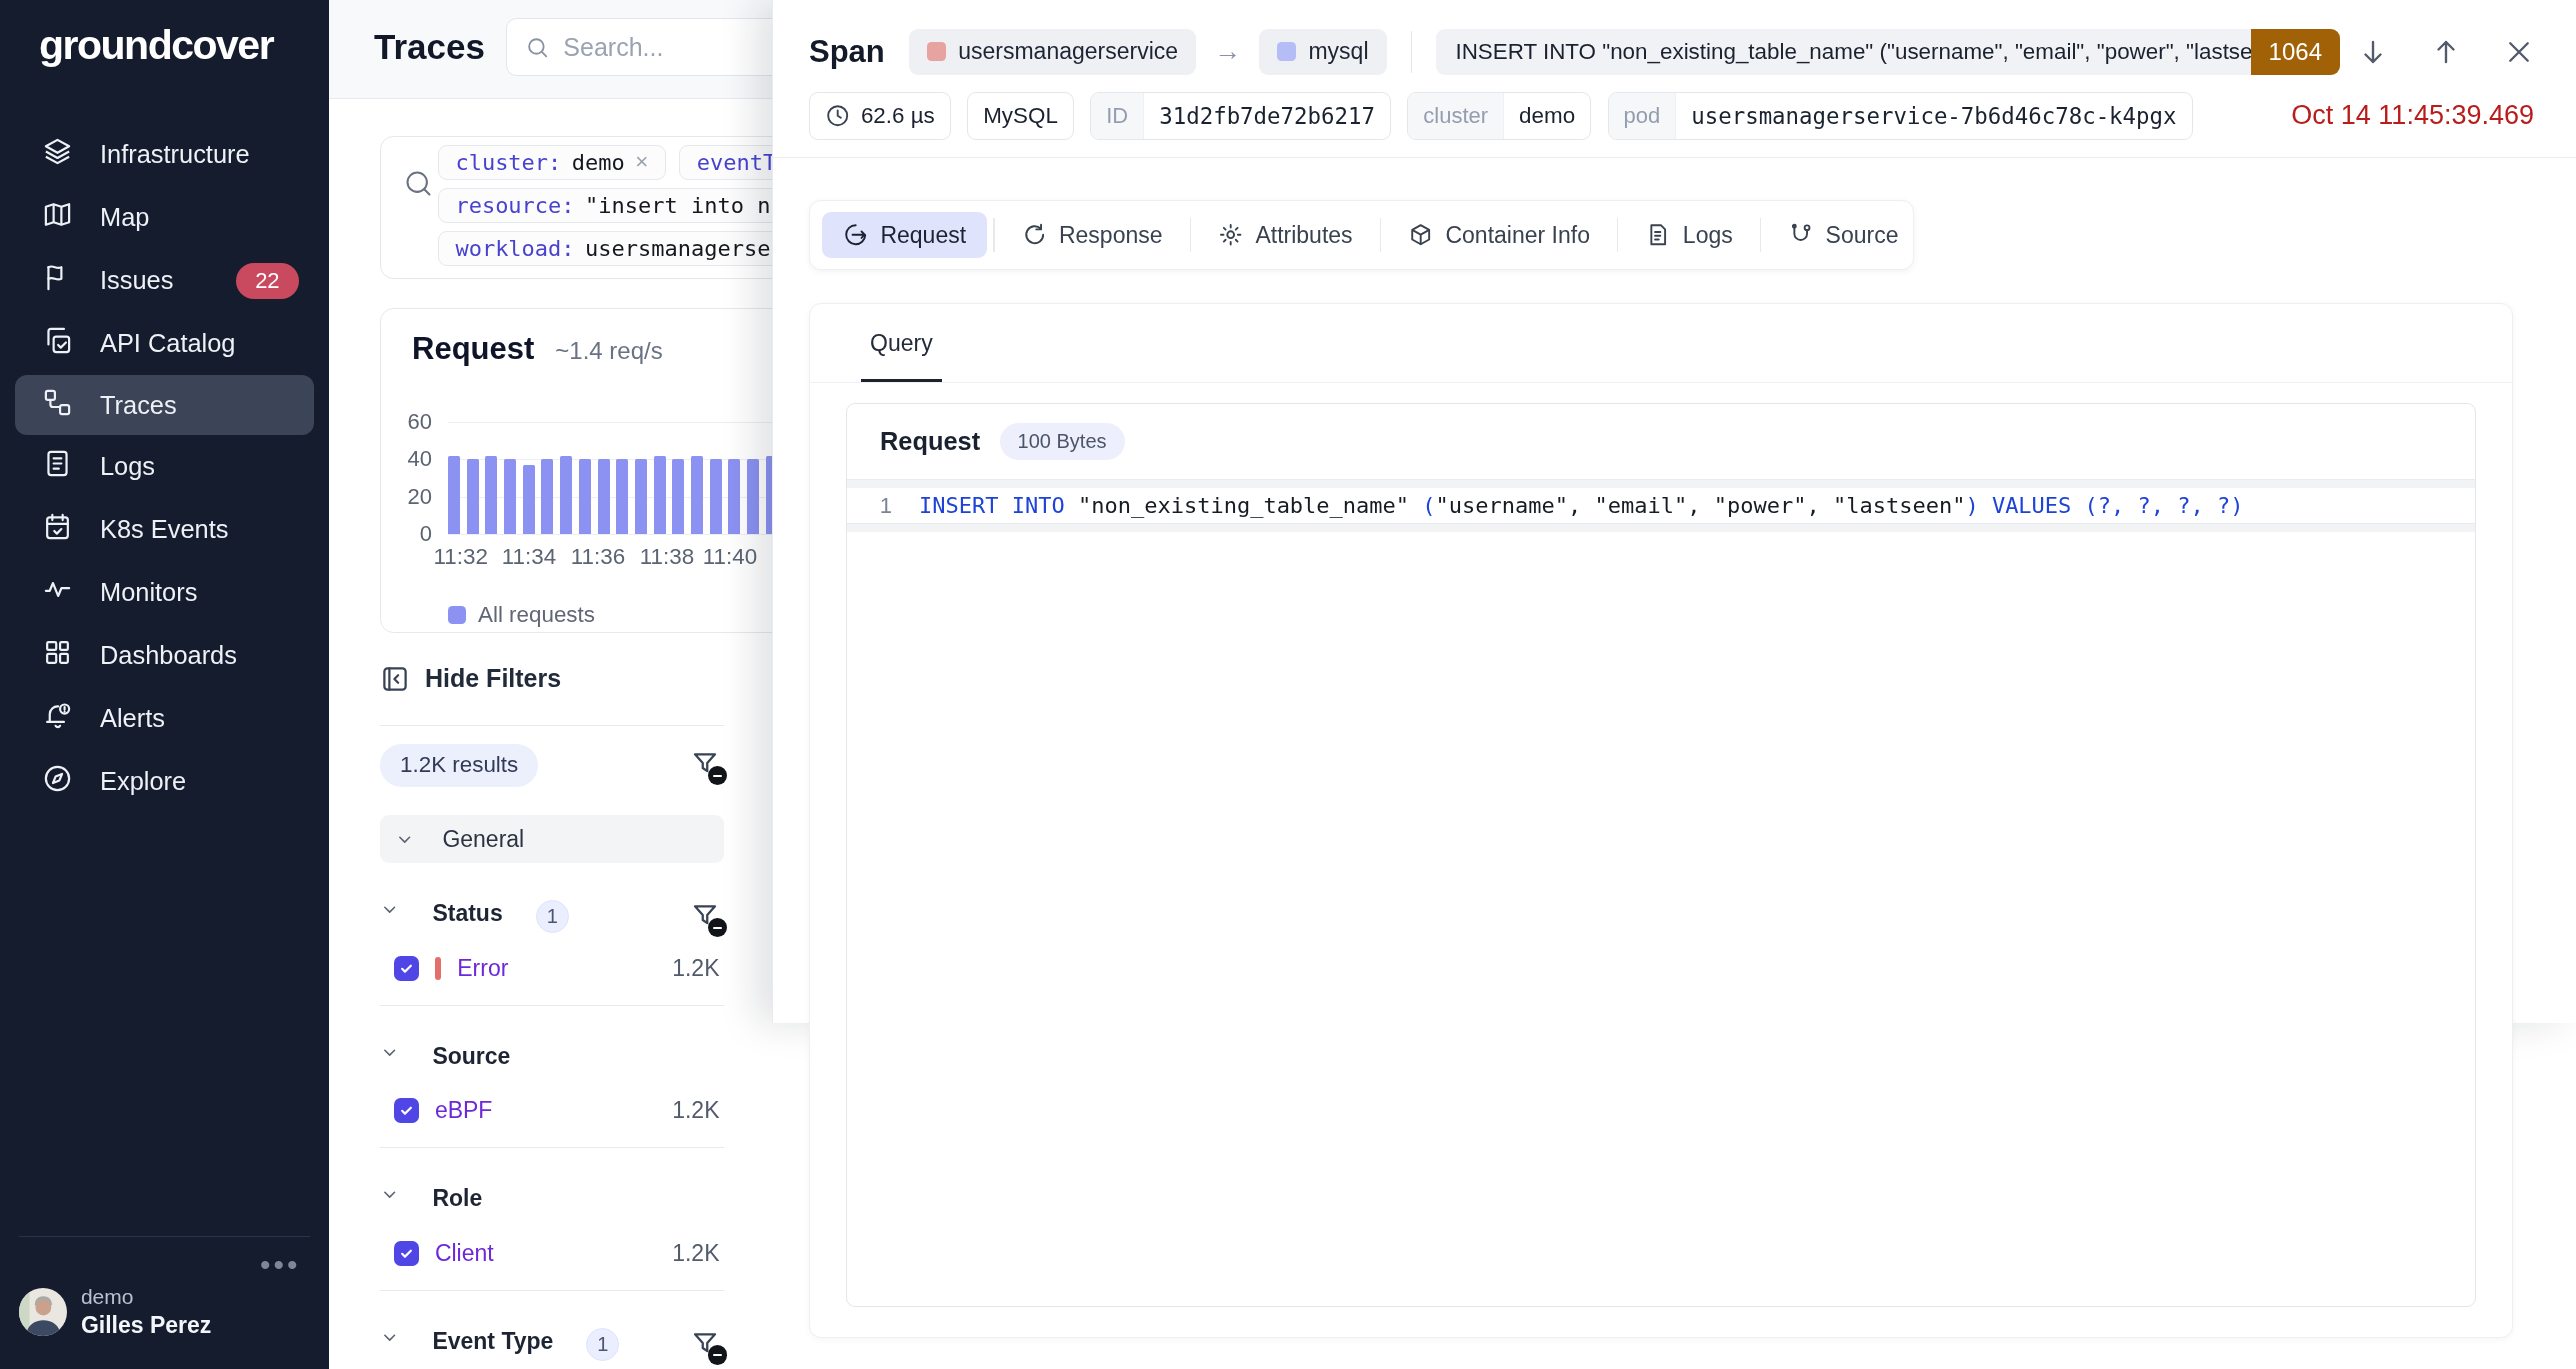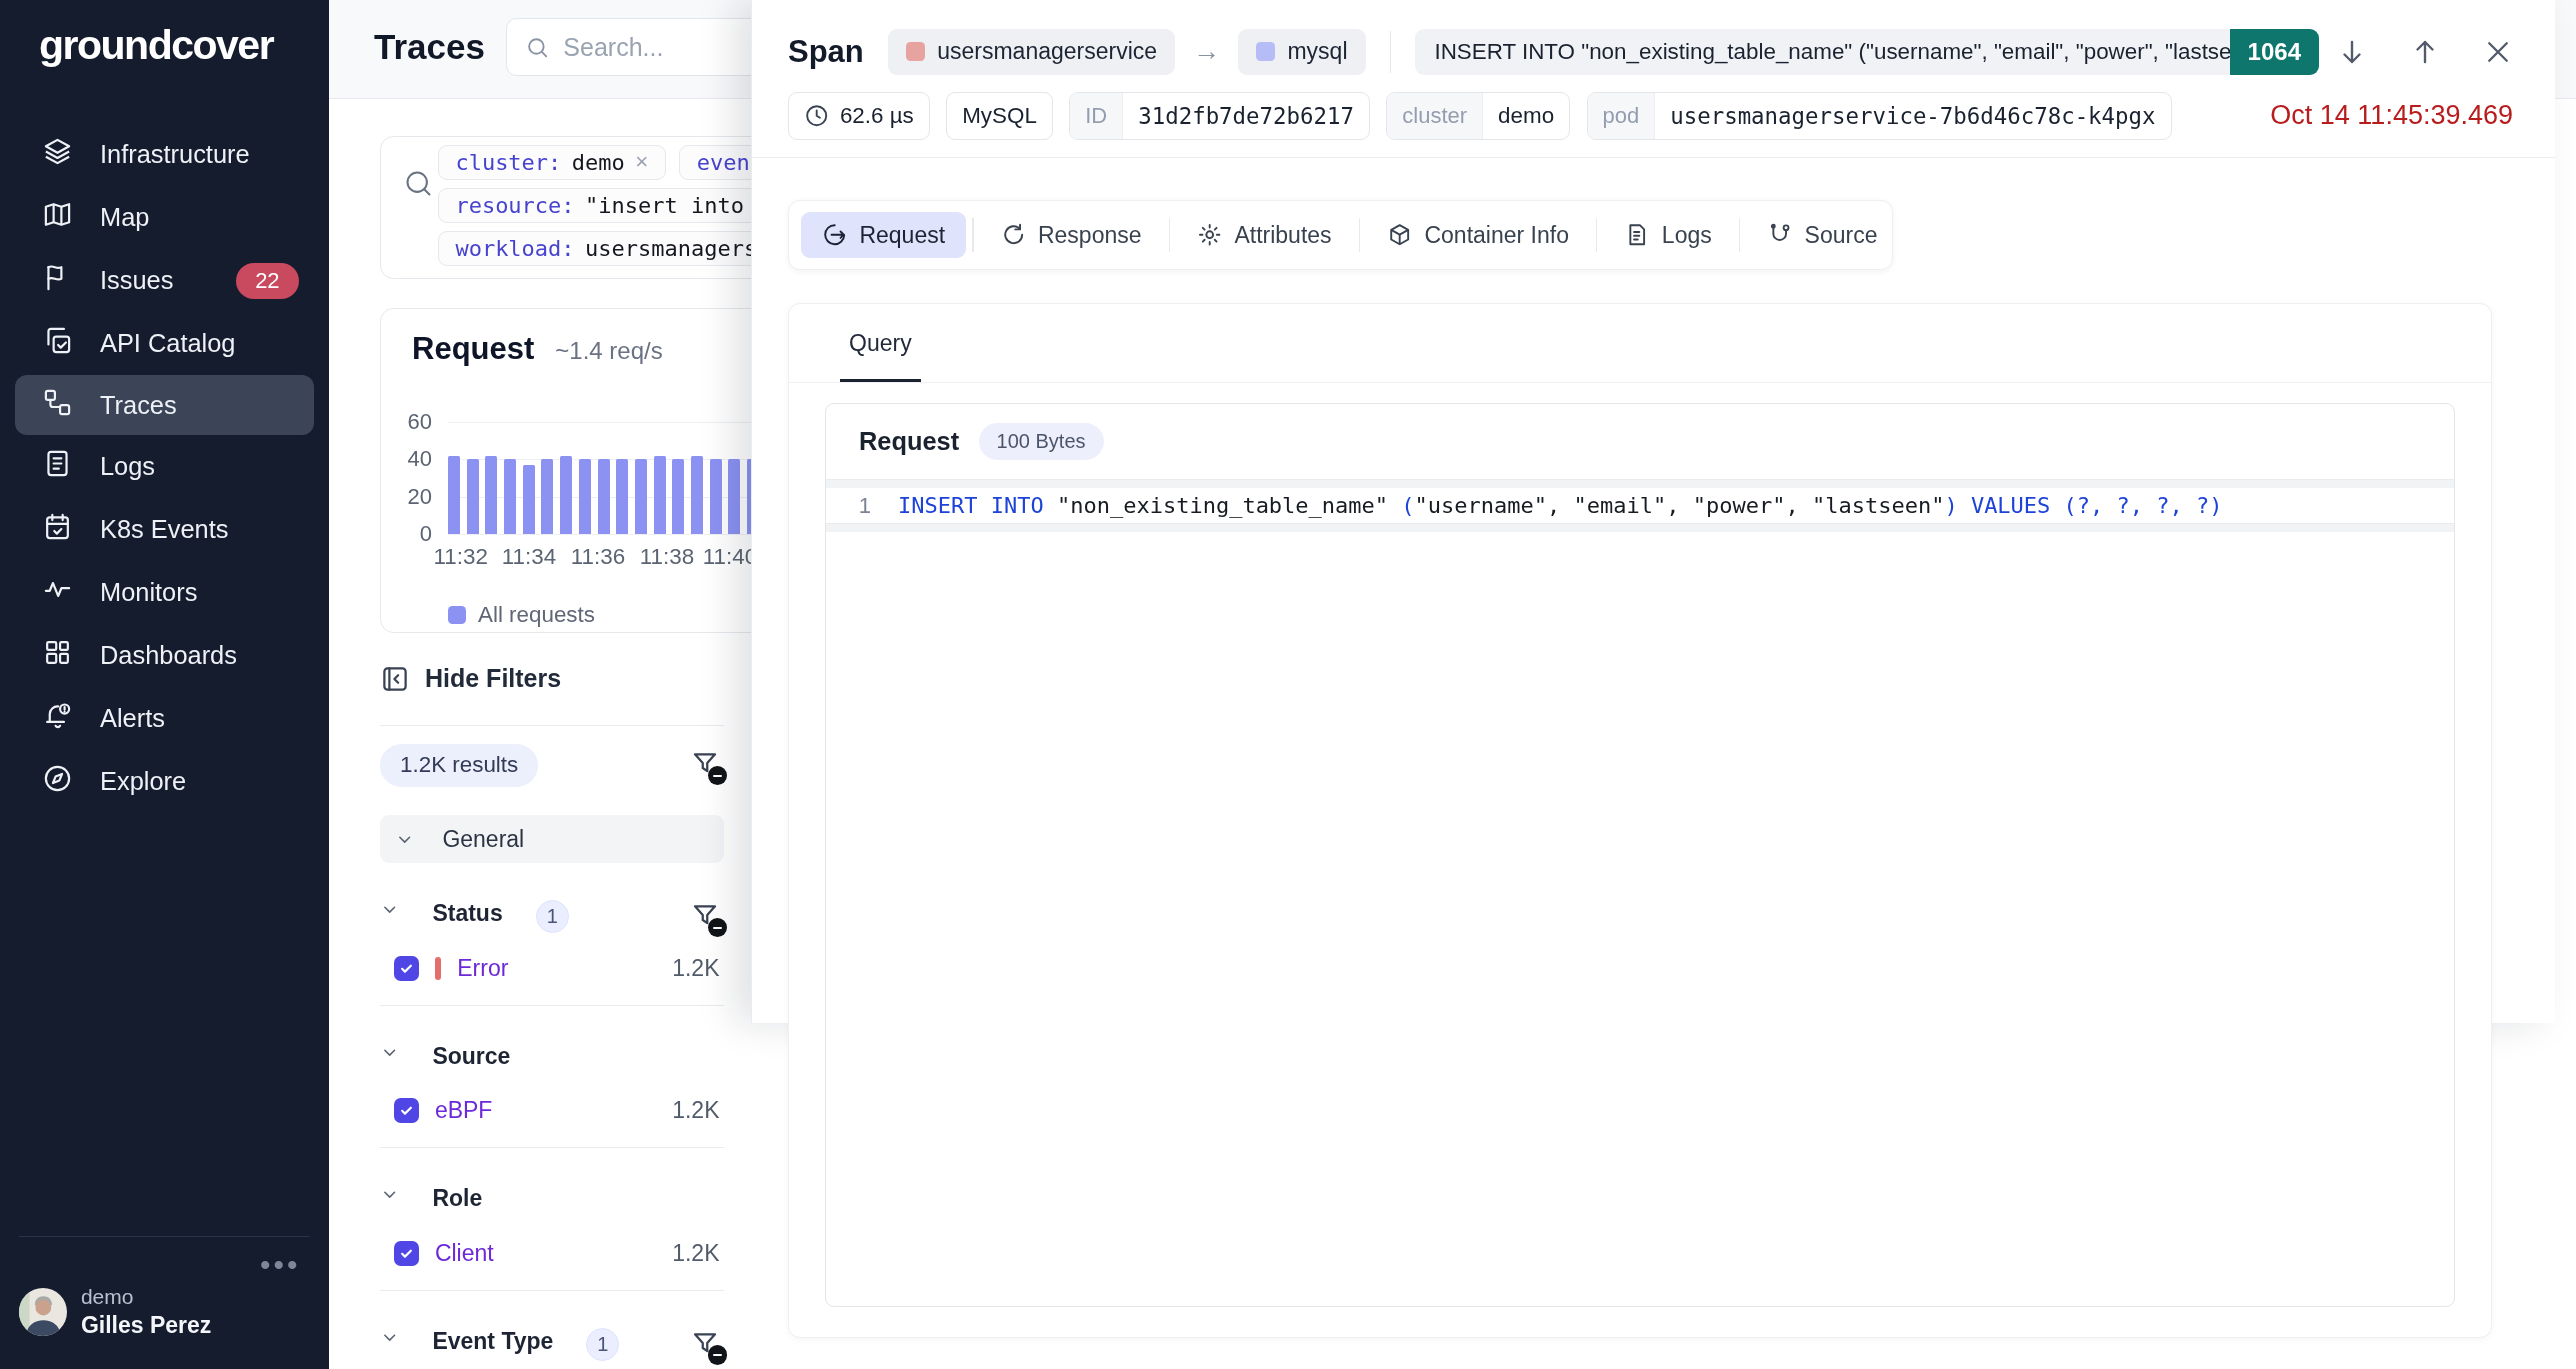--- a/index.html
+++ b/index.html
@@ -94,37 +94,37 @@
   .sec-header .funnel-wrap { margin-left:auto; }
   .f-row { display:flex; align-items:center; margin-top:21px; height:28px; padding-left:13.5px; gap:16.4px; }
   .checkbox { width:25px; height:25px; border-radius:6.7px; background:#4f46e5; display:flex;
     align-items:center; justify-content:center; cursor:pointer; flex:0 0 25px; }
   .checkbox svg { width:15px; height:15px; color:#fff; }
   .err-mark { width:6px; height:23px; border-radius:3px; background:#e46e6b; }
   .f-row-label { font-size:23px; color:#6d28d9; }
   .f-row-count { margin-left:auto; font-size:23px; color:#525b6b; padding-right:4.5px; }
 
   
-  .span-panel { position:absolute; left:751px; top:0; width:1804px; height:1023px; background:#ffffff;
+  .span-panel { position:absolute; left:772px; top:0; width:1804px; height:1023px; background:#ffffff;
     box-shadow:-16.4px 0 36px rgba(15,23,42,.13); border-left:0.7px solid #e9ebef; }
   .sp-header { position:absolute; left:0; top:0; right:0; height:158px; border-bottom:0.7px solid #eaecef; background:#fff; }
   .sp-row1 { position:absolute; left:36px; right:42px; top:27px; height:49px; display:flex; align-items:center; gap:18px; }
   .sp-title { font-size:31px; font-weight:800; color:#131a2a; margin-right:6px; }
   .svc-chip { display:flex; align-items:center; gap:12px; height:46px; padding:0 18px;
     background:#eef0f4; border-radius:9px; font-size:23px; color:#1d2433; white-space:nowrap; }
   .svc-dot { width:19.4px; height:19.4px; border-radius:4.5px; }
   .dot-src { background:#e7a3a0; }
   .dot-dst { background:#b6bcf6; }
   .sp-arrow { font-size:27px; color:#8a93a3; }
   .v-div { width:1.5px; height:42px; background:#e4e7eb; margin:0 6px; flex:0 0 1.5px; }
   .query-chip-wrap { display:flex; align-items:stretch; border-radius:9px; overflow:hidden;
     max-width:964px; height:46px; }
   .query-chip { background:#f1f2f5; font-size:22.4px; color:#1a2230; display:flex; align-items:center;
     padding:0 19.4px; white-space:nowrap; overflow:hidden; }
-  .err-badge { background:#0f766e; color:#fff; font-size:24px; font-weight:700; display:flex;
+  .err-badge { background:#a16207; color:#fff; font-size:24px; font-weight:400; display:flex;
     align-items:center; padding:0 18px; }
   .sp-actions { margin-left:auto; display:flex; align-items:center; gap:43px; }
   .sp-actions svg { width:30px; height:30px; color:#525b6b; cursor:pointer; }
   .sp-row2 { position:absolute; left:36px; right:42px; top:91px; height:49px; display:flex; align-items:center; gap:16.4px; }
   .meta-chip { display:flex; align-items:stretch; height:48px; border:0.7px solid #e3e6ea; border-radius:9px;
     overflow:hidden; background:#fff; }
   .meta-seg { display:flex; align-items:center; padding:0 15px; font-size:22.4px; color:#1a2230; gap:10.5px; }
   .meta-seg.lbl { background:#f6f7f9; color:#949db0; font-size:22px; border-right:0.7px solid #eef0f3; }
   .meta-seg svg { width:25.4px; height:25.4px; color:#3a4354; }
   .sp-time { margin-left:auto; font-size:27px; color:#b91c1c; white-space:nowrap; }

